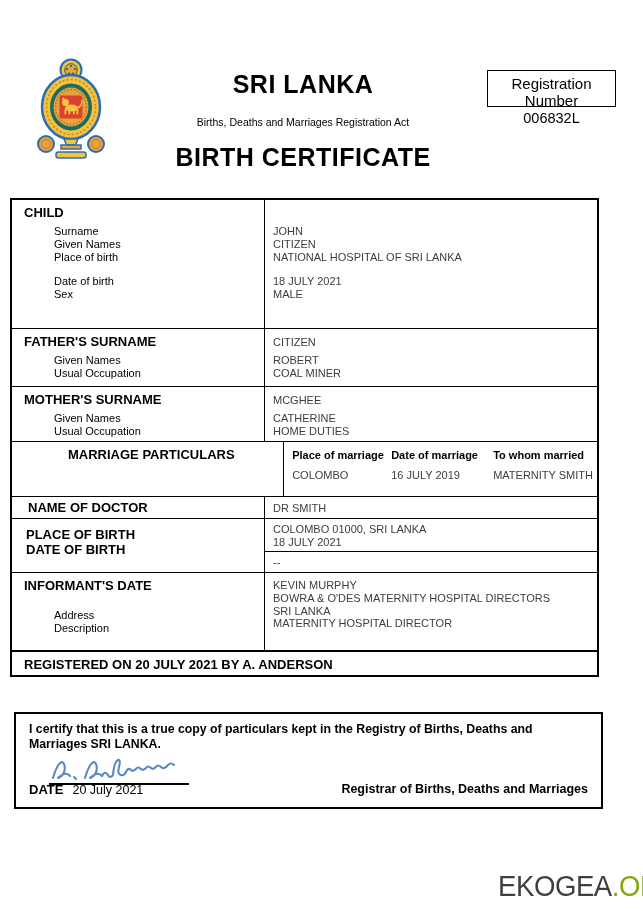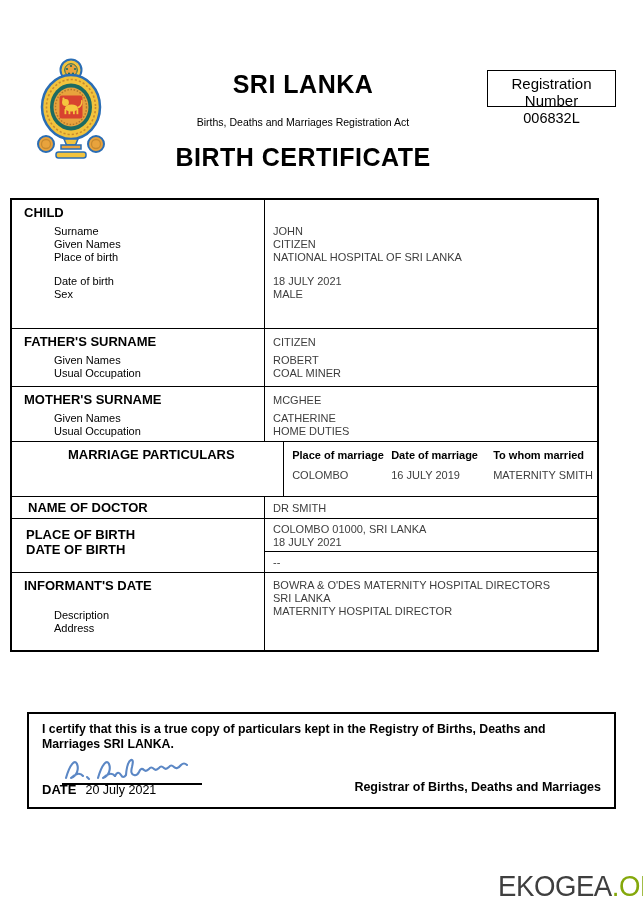--- a/index.html
+++ b/index.html
@@ -52,27 +52,27 @@
   .m-head{font-size:11px;font-weight:bold;line-height:14px;color:#000;}
   .m-vals{margin-top:7px;}
 
   .birth-right{padding:0;display:flex;flex-direction:column;justify-content:flex-end;}
   .birth-top{height:33px;border-bottom:1px solid #000;box-sizing:border-box;padding:4px 4px 0 8px;}
   .birth-bottom{flex:1;padding:4px 4px 0 8px;}
 
   .informant-labels{margin-top:16px;padding-left:42px;font-size:11px;line-height:13px;}
 
   
-  #certify-box{left:27px;top:712px;width:589px;height:97px;border:2px solid #000;
+  #certify-box{left:14px;top:712px;width:589px;height:97px;border:2px solid #000;
      box-sizing:border-box;padding:8px 13px 0 13px;}
   #certify-text{font-size:12.3px;font-weight:bold;line-height:14.5px;width:560px;}
   #signature-wrap{margin:1px 0 0 18px;width:160px;}
   #signature-line{width:140px;border-bottom:2px solid #000;margin-top:-7px;margin-left:2px;}
   #certify-bottom{position:absolute;left:13px;right:13px;bottom:9px;
-     display:flex;justify-content:space-between;align-items:flex-start;}
+     display:flex;justify-content:space-between;align-items:center;}
   #date-label{font-size:13px;font-weight:bold;}
   #date-value{font-size:12.5px;font-weight:normal;margin-left:9px;}
   #registrar-title{font-size:12.5px;font-weight:bold;}
 
   
   #brand{left:498px;top:869px;font-size:30px;letter-spacing:-.5px;
      transform:scaleX(.92);transform-origin:left;white-space:nowrap;}
   #brand-name{color:#3f3f3f;}
   #brand-suffix{color:#84a80b;}
 </style>
@@ -231,31 +231,33 @@
       <div class="birth-bottom">
         <div class="mono">--</div>
       </div>
     </div>
   </div>
 
   <div class="row row-informant">
     <div class="cell-l">
       <div class="sec-title">INFORMANT'S DATE</div>
       <div class="informant-labels">
+        <div>Address</div>
         <div>Description</div>
-        <div>Address</div>
-      </div>
-    </div>
-    <div class="cell-r">
+      </div>
+    </div>
+    <div class="cell-r">
+      <div class="mono">KEVIN MURPHY</div>
       <div class="mono">BOWRA &amp; O'DES MATERNITY HOSPITAL DIRECTORS</div>
       <div class="mono">SRI LANKA</div>
       <div class="mono">MATERNITY HOSPITAL DIRECTOR</div>
     </div>
   </div>
 
+  <div class="row row-registered">REGISTERED ON 20 JULY 2021 BY A. ANDERSON</div>
 </div>
 
 <div class="abs" id="certify-box">
   <div id="certify-text">I certify that this is a true copy of particulars kept in the Registry of Births, Deaths and Marriages SRI LANKA.</div>
   <div id="signature-wrap" aria-label="A. Anderson">
     <svg width="150" height="34" viewBox="0 0 150 34">
       <g fill="none" stroke="#5b87c5" stroke-width="2.1" stroke-linecap="round" stroke-linejoin="round">
         <path d="M6 26 C10 12 15 7 17 12 C19 17 17 24 11 26 C15 22 20 20 23 24"></path>
         <path d="M27 25 l2 2"></path>
         <path d="M38 26 C42 12 47 7 49 12 C51 17 49 24 43 26 C47 22 52 20 55 24"></path>

